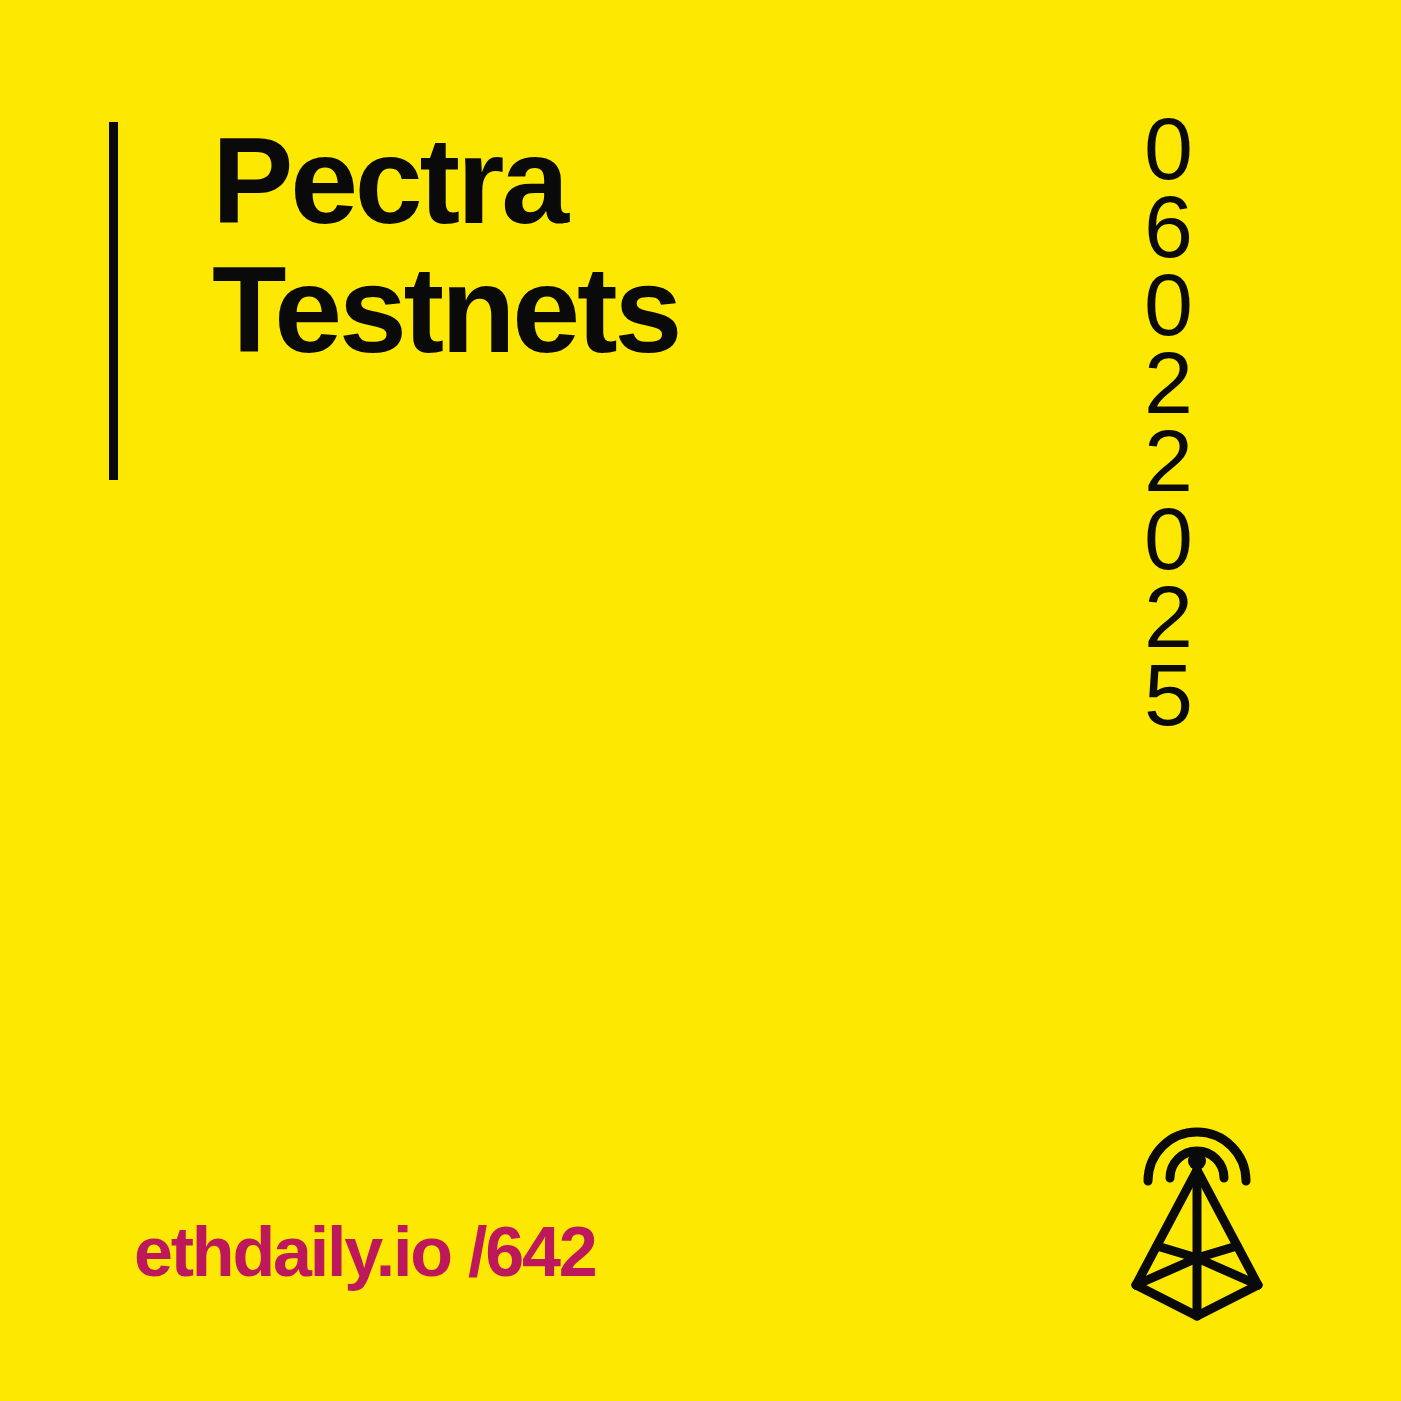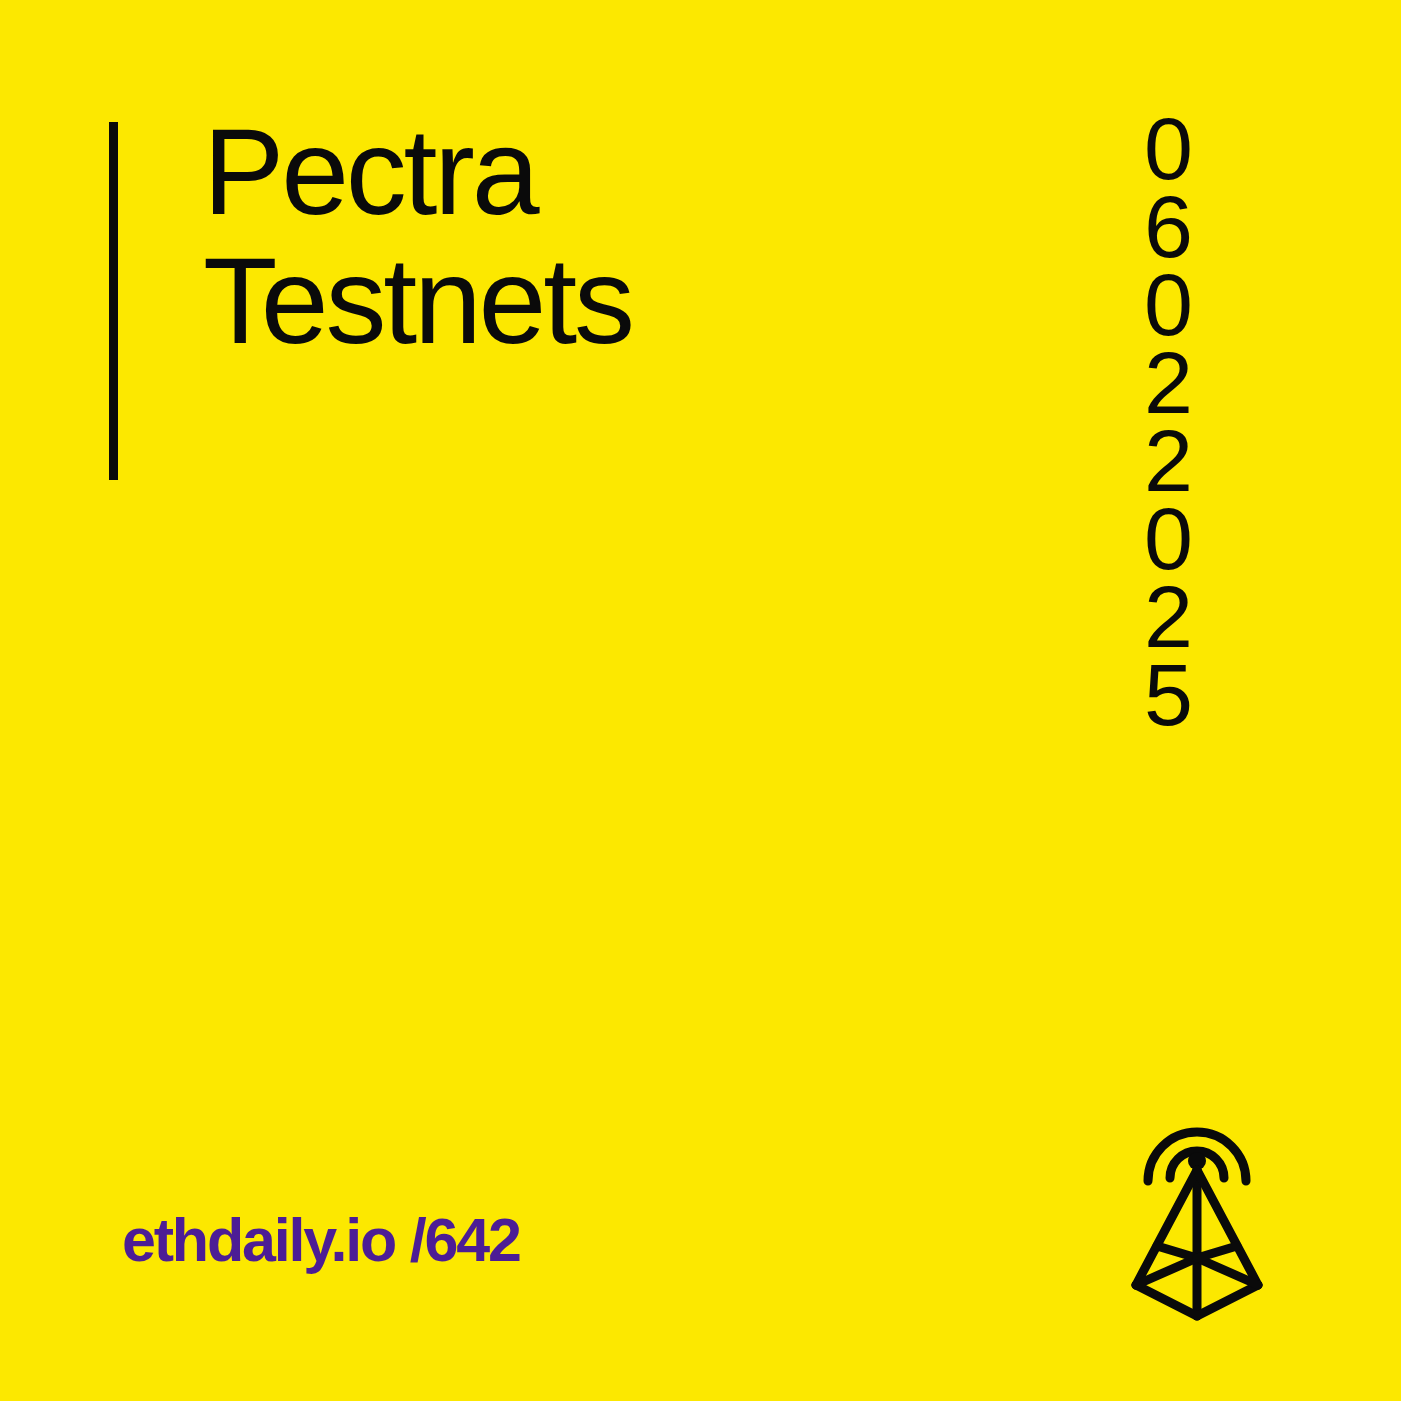--- a/index.html
+++ b/index.html
@@ -38,24 +38,24 @@
     width: 9px;
     height: 358px;
     background: #0A0A0A;
   }
 
   #headline {
     position: absolute;
     left: 199px;
     top: 104px;
     width: 940px;
-    margin: 4px;
+    margin: 13px;
     padding: 0;
     font-family: "Liberation Sans", sans-serif;
-    font-weight: normal;
+    font-weight: bold;
     font-size: 122px;
     line-height: 129px;
     letter-spacing: -3.2px;
     color: #0A0A0A;
   }
   #headline .hl-line {
     display: block;
     white-space: nowrap;
   }
 
@@ -78,28 +78,28 @@
     letter-spacing: 0;
     color: #0A0A0A;
     height: 78px;
   }
 
   
   #footer-wordmark {
     position: absolute;
     left: 118px;
     top: 1186px;
-    margin: 4px;
+    margin: 16px;
     padding: 0;
     font-family: "Liberation Sans", sans-serif;
     font-weight: bold;
-    font-size: 61px;
+    font-size: 70px;
     line-height: 100px;
     letter-spacing: -2.2px;
-    color: #4c1d95;
+    color: #be185d;
     white-space: nowrap;
   }
 
   
   #brand-logo {
     position: absolute;
     left: 1126px;
     top: 1108px;
     width: 142px;
     height: 220px;

